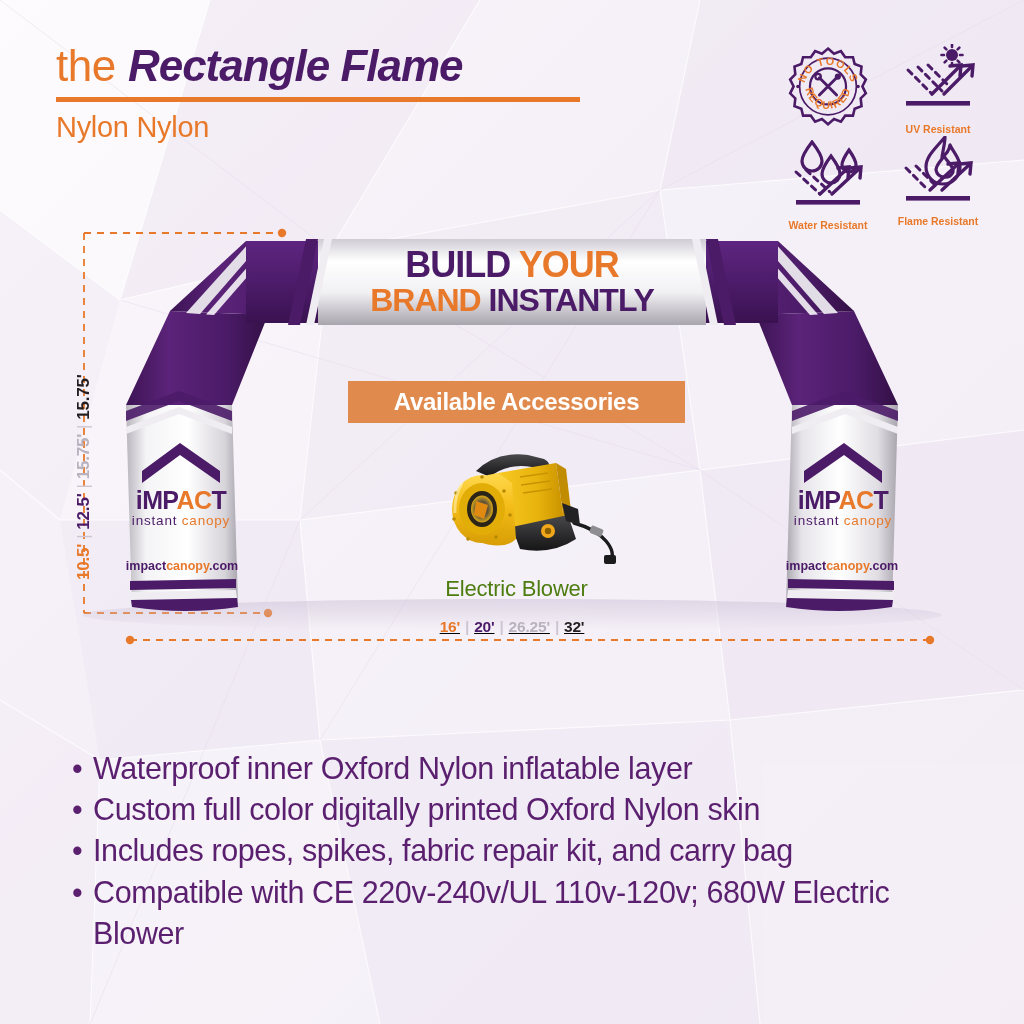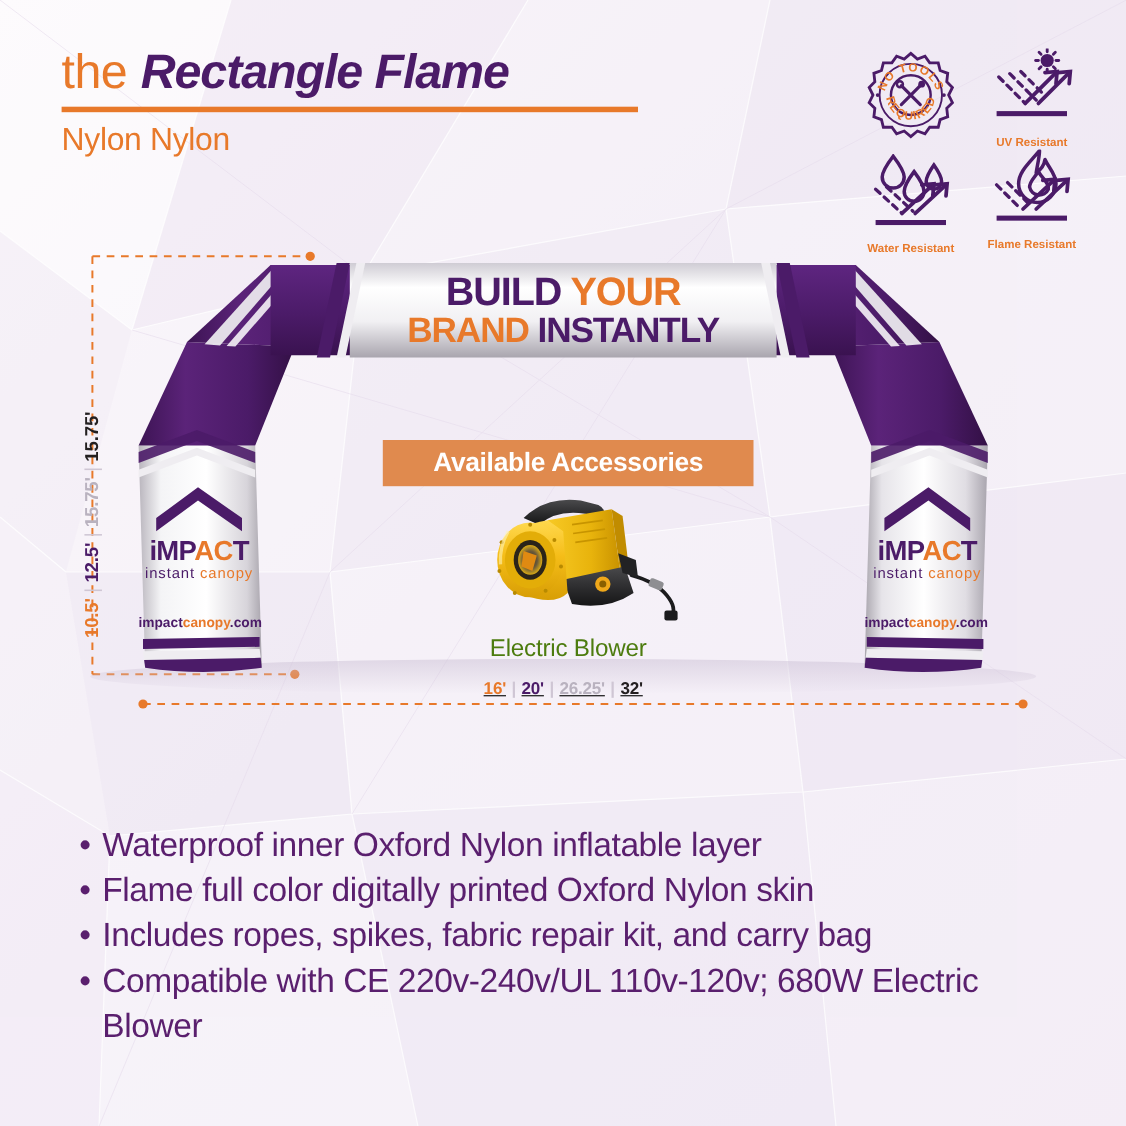--- a/index.html
+++ b/index.html
@@ -41,21 +41,21 @@
   .hdims{position:absolute;left:0;top:618px;width:1024px;text-align:center;text-decoration:underline;}
   .hdims span{font-size:15.5px;font-weight:bold;letter-spacing:-.2px;}
   .dimsep{color:#cfc6d4;font-weight:400;margin:0 5px;}
   .c-orange{color:#e8792a;}
   .c-purple{color:#4b1b68;}
   .c-gray{color:#b9b2bf;}
   .c-black{color:#231f20;}
 
   
   .acc-banner{
-    position:absolute;left:348px;top:400px;width:337px;height:42px;
+    position:absolute;left:348px;top:381px;width:337px;height:42px;
     background:#e08a4e;display:flex;align-items:center;justify-content:center;
   }
   .acc-banner span{color:#fff;font-size:24px;font-weight:bold;letter-spacing:-.3px;}
   .blower-wrap{position:absolute;left:424px;top:443px;width:225px;height:130px;}
   .blower-caption{
     position:absolute;left:348px;top:576px;width:337px;text-align:center;
     color:#4d7c0f;font-size:22px;letter-spacing:-.2px;
   }
 
   
@@ -454,21 +454,21 @@
   <span class="c-orange">16'</span><span class="dimsep">|</span><span class="c-purple">20'</span><span class="dimsep">|</span><span class="c-gray">26.25'</span><span class="dimsep">|</span><span class="c-black">32'</span>
 </div>
 
 <div class="bullets">
   <div class="bullet">
     <span class="dot">•</span>
     <span class="txt">Waterproof inner Oxford Nylon inflatable layer</span>
   </div>
   <div class="bullet">
     <span class="dot">•</span>
-    <span class="txt">Flame full color digitally printed Oxford Nylon skin</span>
+    <span class="txt">Custom full color digitally printed Oxford Nylon skin</span>
   </div>
   <div class="bullet">
     <span class="dot">•</span>
     <span class="txt">Includes ropes, spikes, fabric repair kit, and carry bag</span>
   </div>
   <div class="bullet">
     <span class="dot">•</span>
     <span class="txt">Compatible with CE 220v-240v/UL 110v-120v; 680W Electric Blower</span>
   </div>
 </div>

